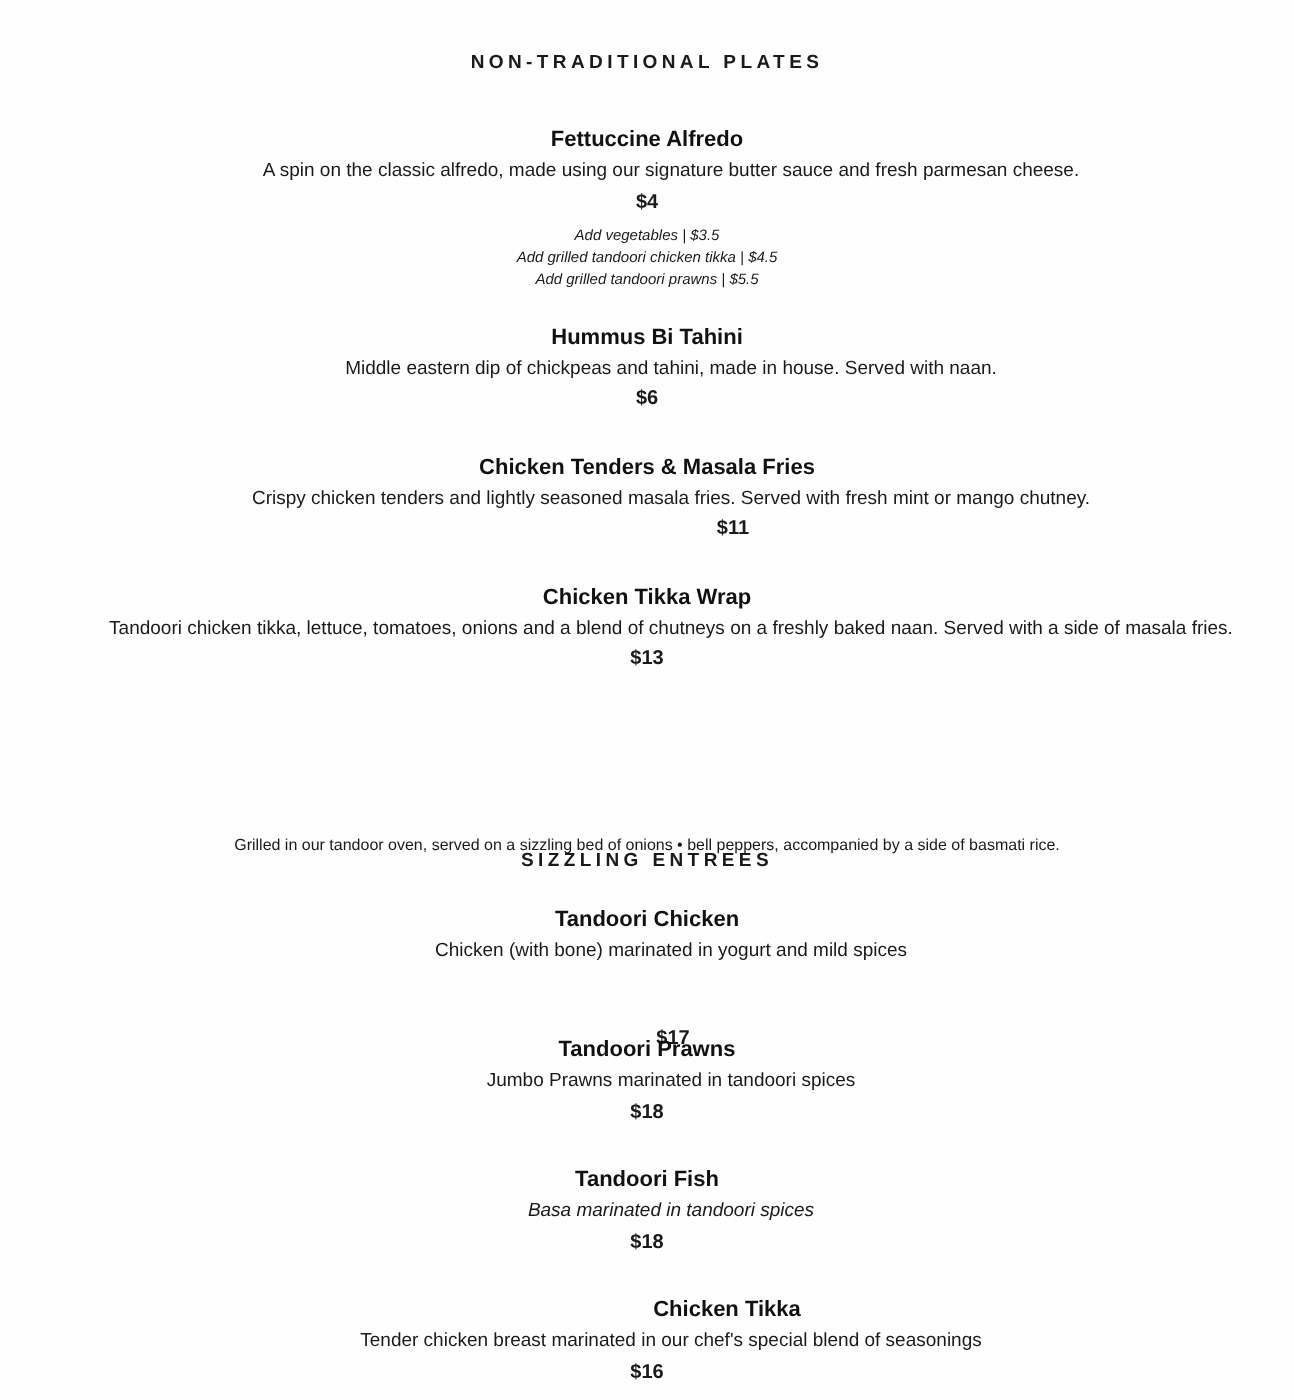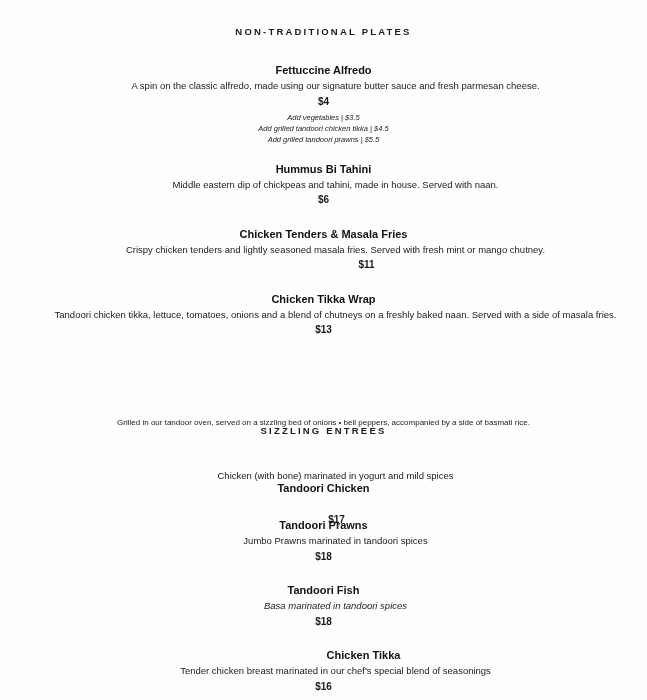--- a/index.html
+++ b/index.html
@@ -85,21 +85,21 @@
     <div class="abs item-desc" style="top:309px;">Tandoori chicken tikka, lettuce, tomatoes, onions and a blend of chutneys on a freshly baked naan. Served with a side of masala fries.</div>
     <div class="abs item-price" style="top:324px;">$13</div>
   </div>
 </div>
 
 <div>
   <div class="abs section-title" style="top:405px;margin-top:20px;">SIZZLING ENTREES</div>
   <div class="abs section-subtitle" style="top:418px;">Grilled in our tandoor oven, served on a sizzling bed of onions • bell peppers, accompanied by a side of basmati rice.</div>
 
   <div>
-    <div class="abs item-name" style="top:454px;margin-top:28px;">Tandoori Chicken</div>
+    <div class="abs item-name" style="top:454px;">Tandoori Chicken</div>
     <div class="abs item-desc" style="top:470px;">Chicken (with bone) marinated in yogurt and mild spices</div>
     <div class="abs item-price" style="top:514px;padding-left:13px;">$17</div>
   </div>
 
   <div>
     <div class="abs item-name" style="top:519px;">Tandoori Prawns</div>
     <div class="abs item-desc" style="top:535px;">Jumbo Prawns marinated in tandoori spices</div>
     <div class="abs item-price" style="top:551px;">$18</div>
   </div>
 

